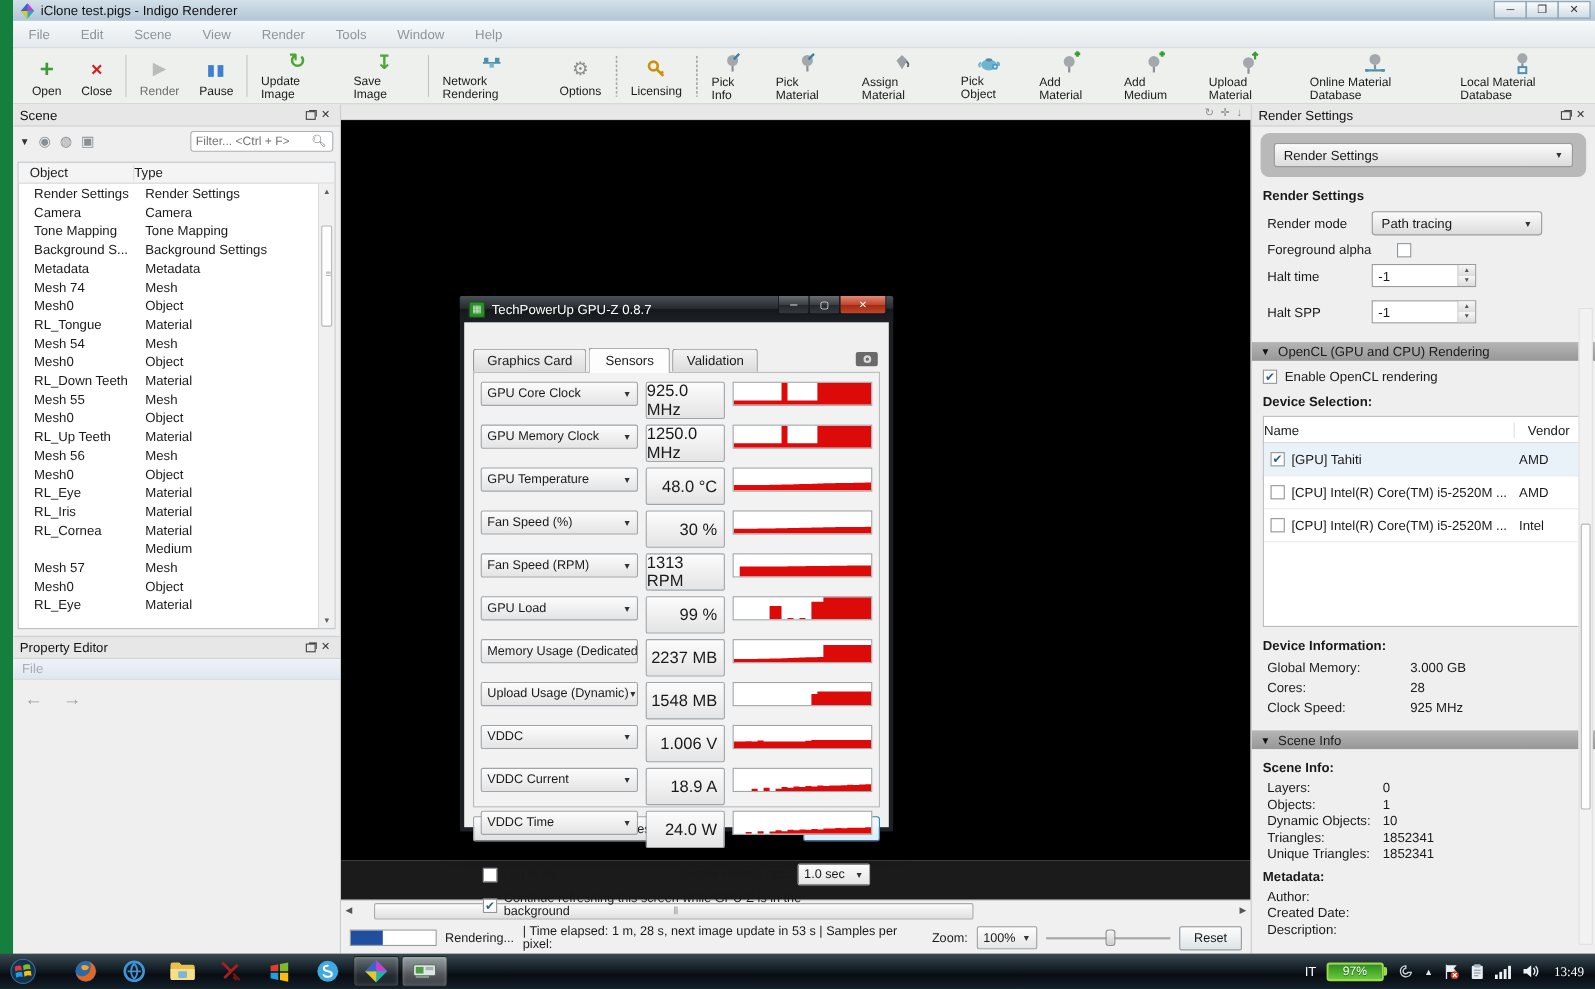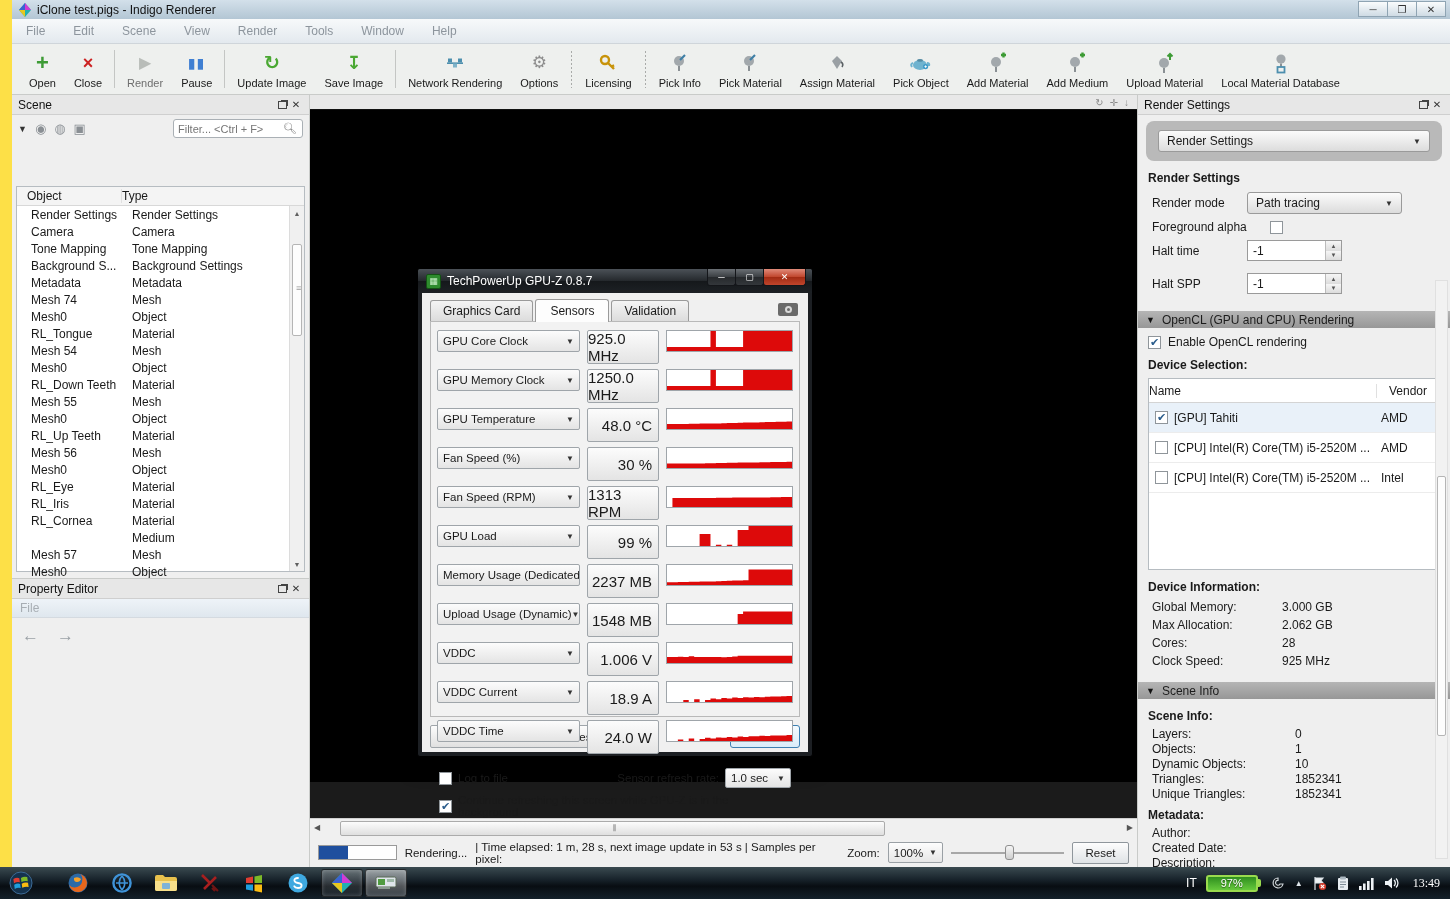--- a/index.html
+++ b/index.html
@@ -1,19 +1,19 @@
 <!DOCTYPE html>
 <html><head>
 <meta charset="utf-8">
 <style>
   * { margin:0; padding:0; box-sizing:border-box; }
   html,body { width:1450px; height:899px; overflow:hidden; }
   body { font-family:"Liberation Sans","DejaVu Sans",sans-serif; font-size:11px; color:#1a1a1a; background:#0d3c3a; }
   .abs { position:absolute; }
-  #root { position:relative; width:1450px; height:899px; background:#fde047; }
+  #root { position:relative; width:1450px; height:899px; background:#15803d; }
 
   
   #app-window { left:12px; top:0; width:1438px; height:867px; background:#eef0ef; }
   #titlebar { left:0; top:0; width:100%; height:19px; background:linear-gradient(#d3e0ea,#b3c6d4); display:flex; align-items:center; padding-left:6px; gap:5px; font-size:12px; color:#111; }
   #win-controls { position:absolute; right:4px; top:1px; display:flex; }
   .winbtn { width:30px; height:16px; display:flex; align-items:center; justify-content:center; background:linear-gradient(#fafcfd,#cfdbe4); border:1px solid #8fa4b3; margin-left:-1px; font-size:10px; color:#333; }
   #menubar { left:0; top:19px; width:100%; height:25px; background:linear-gradient(#f7f9fa,#e3e9ee); display:flex; align-items:center; padding-left:14px; gap:28px; color:#8d959d; font-size:12px; border-bottom:1px solid #cfd5da; }
   #toolbar { left:0; top:44px; width:100%; height:51px; background:#eef0ee; border-bottom:1px solid #c9cbc9; display:flex; align-items:stretch; padding-left:8px; }
   .tb-group { display:flex; align-items:stretch; }
   .tb-btn { display:flex; flex-direction:column; align-items:center; justify-content:center; padding:2px 9px; gap:1px; font-size:11px; color:#1a1a1a; }
@@ -25,21 +25,21 @@
   .panel-header { height:20px; background:#e7e7e7; border-bottom:1px solid #cfcfcf; display:flex; align-items:center; padding:0 6px; font-size:12px; color:#111; }
   .panel-header .sp { flex:1; }
   .ph-btn { width:14px; height:12px; display:flex; align-items:center; justify-content:center; font-size:10px; color:#333; }
   .float-ico { width:9px; height:8px; border:1px solid #444; box-shadow:2px -2px 0 -1px #444; }
 
   #scene-panel { left:0; top:95px; width:298px; height:483px; background:#efefef; border-right:1px solid #c9cbc9; }
   #scene-toolbar { height:27px; display:flex; align-items:center; gap:8px; padding:0 6px; }
   .sc-ico { color:#8a8f94; font-size:13px; }
   #filter-box { margin-left:auto; width:130px; height:19px; border:1px solid #aab0b5; border-radius:3px; background:#fff; display:flex; align-items:center; padding:0 4px; }
   #filter-box input { border:0; outline:0; width:105px; font-size:11px; font-family:inherit; color:#9a9a9a; background:transparent; }
-  #scene-tree { position:absolute; left:4px; top:52px; right:4px; bottom:6px; background:#fff; border:1px solid #b6bcc1;margin-top:39px; }
+  #scene-tree { position:absolute; left:4px; top:52px; right:4px; bottom:6px; background:#fff; border:1px solid #b6bcc1; }
   #tree-colhead { display:flex; height:19px; background:#f4f4f4; border-bottom:1px solid #d8d8d8; align-items:center; font-size:12px; }
   #tree-colhead div:first-child { width:105px; padding-left:10px; border-right:1px solid #e0e0e0; }
   .tree-row { display:flex; height:17px; align-items:center; font-size:12px; }
   .tree-row div:first-child { width:105px; padding-left:14px; overflow:hidden; white-space:nowrap; }
   .tree-row div:last-child { padding-left:10px; white-space:nowrap; }
   #tree-vscroll { position:absolute; right:0; top:19px; bottom:0; width:15px; background:#f0f0f0; border-left:1px solid #dcdcdc; }
   .scr-arrow { height:14px; display:flex; align-items:center; justify-content:center; font-size:7px; color:#606060; }
   #tree-thumb { position:absolute; left:2px; right:2px; top:38px; height:92px; background:#fdfdfd; border:1px solid #b5b5b5; border-radius:2px; }
   #tree-thumb:after { content:"≡"; position:absolute; left:3px; top:38px; color:#9a9a9a; font-size:9px; }
 
@@ -81,33 +81,33 @@
   .section-bar .tri { font-size:9px; color:#111; }
   #device-table { margin:2px 10px 0 10px; background:#fff; border:1px solid #b6bcc1; height:192px; }
   #device-table .dt-head { display:flex; height:24px; border-bottom:1px solid #d4d4d4; align-items:center; font-size:12px; }
   .dt-name { flex:1; border-right:1px solid #e0e0e0; }
   .dt-vendor { width:62px; text-align:center; }
   .dt-row { display:flex; height:30px; align-items:center; font-size:12px; border-bottom:1px solid #ececec; }
   .dt-row .nm { flex:1; display:flex; align-items:center; gap:6px; padding-left:6px; overflow:hidden; white-space:nowrap; }
   .dt-row .vd { width:62px; padding-left:4px; }
   .kv { display:flex; padding:2px 0 2px 14px; font-size:12px; }
   .kv .k { width:130px; color:#222; }
-  .si-kv { display:flex; padding:0 0 1px 14px; font-size:12px;gap:38px; }
+  .si-kv { display:flex; padding:0 0 1px 14px; font-size:12px; }
   .si-kv .k { width:105px; }
   #rs-scroll { position:absolute; right:2px; top:185px; bottom:8px; width:13px; background:#f2f2f2; border:1px solid #e0e0e0; }
   #rs-thumb { position:absolute; left:1px; right:1px; top:195px; height:260px; background:#fdfdfd; border:1px solid #b5b5b5; border-radius:2px; }
 
   
   #gpuz { left:405px; top:268px; width:396px; height:489px; border:1px solid #000; background:rgba(30,34,38,.92); box-shadow:0 6px 22px rgba(0,0,0,.6); border-radius:3px; }
   #gpuz-title { height:24px; display:flex; align-items:center; gap:6px; padding-left:8px; color:#fff; font-size:12px; background:linear-gradient(#4b5157,#24282c 50%,#15181b 51%,#1d2125); border-radius:2px 2px 0 0; }
   #gpuz-icon { width:15px; height:15px; background:#2e8b2e; border:1px solid #145214; border-radius:2px; display:flex; align-items:center; justify-content:center; color:#c9f0c9; font-size:9px; }
   #gpuz-ctrl { position:absolute; right:6px; top:0; display:flex; }
   .aero { width:29px; height:17px; display:flex; align-items:center; justify-content:center; color:#fff; font-size:9px; background:linear-gradient(#6a6f74,#3a3e42 50%,#26292c 51%,#33373b); border:1px solid #14161a; border-top:0; margin-left:-1px; border-radius:0 0 3px 3px; }
   .aero.close { width:43px; background:linear-gradient(#e08a79,#c0452c 50%,#a12b13 51%,#c0452c); }
-  #gpuz-body { position:absolute; left:4px; right:4px; top:24px; bottom:4px; background:#f0f0f0; padding:6px 8px 6px 8px; }
+  #gpuz-body { position:absolute; left:4px; right:4px; top:24px; bottom:4px; background:#f0f0f0; padding:23px 8px 6px 8px; }
   #gpuz-tabs { display:flex; align-items:flex-end; height:22px; position:relative; }
   .gtab { padding:3px 12px; border:1px solid #9a9a9a; border-bottom:0; border-radius:3px 3px 0 0; background:linear-gradient(#f4f4f4,#dcdcdc); margin-right:2px; font-size:12px; }
   .gtab.active { background:#fdfdfd; position:relative; top:1px; padding:4px 14px; z-index:2; }
   #gpuz-cam { position:absolute; right:2px; top:4px; width:20px; height:13px; background:#6a6a6a; border-radius:2px; display:flex; align-items:center; justify-content:center; }
   #gpuz-cam i { width:7px; height:7px; border:2px solid #d9d9d9; border-radius:50%; }
   #gpuz-box { border:1px solid #b9b9b9; background:#f2f2f2; height:396px; padding:8px 6px 4px 6px; position:relative; z-index:1; }
   .srow { display:flex; gap:7px; margin-bottom:5px; }
   .sens-dd { width:143px; height:22px; border:1px solid #9fa5aa; border-radius:2px; background:linear-gradient(#fcfcfc,#e4e4e4); display:flex; align-items:center; justify-content:space-between; padding:0 5px; font-size:11.5px; white-space:nowrap; overflow:hidden; }
   .sens-val { width:72px; height:34px; border:1px solid #9fa5aa; border-radius:2px; background:linear-gradient(#fcfcfc,#e4e4e4); display:flex; align-items:center; justify-content:flex-end; padding-right:6px; font-size:15px; }
   .sens-graph { flex:1; height:22px; border:1px solid #9fa5aa; background:#fff; }
@@ -312,20 +312,32 @@
                 <circle cx="10" cy="11" r="5" fill="#a2a8ac"></circle>
                 <path d="M10 16 L10 21" stroke="#8a9094" stroke-width="2"></path>
                 <path d="M16 8 V2 M13.5 4.5 L16 2 L18.5 4.5" stroke="#3d9b35" stroke-width="2" fill="none"></path>
               </svg>
             </div>
             <div>Upload Material</div>
           </div>
           <div class="tb-btn">
             <div class="tb-ico">
               <svg width="22" height="22" viewBox="0 0 22 22">
+                <circle cx="11" cy="8" r="5" fill="#a2a8ac"></circle>
+                <path d="M11 13 L11 17" stroke="#8a9094" stroke-width="2"></path>
+                <path d="M3 18 h16" stroke="#4d8fae" stroke-width="2"></path>
+                <rect x="2" y="16.8" width="3" height="2.4" fill="#4d8fae"></rect>
+                <rect x="17" y="16.8" width="3" height="2.4" fill="#4d8fae"></rect>
+              </svg>
+            </div>
+            <div>Online Material Database</div>
+          </div>
+          <div class="tb-btn">
+            <div class="tb-ico">
+              <svg width="22" height="22" viewBox="0 0 22 22">
                 <circle cx="11" cy="7" r="4.6" fill="#a2a8ac"></circle>
                 <path d="M11 11.6 L11 15" stroke="#8a9094" stroke-width="2"></path>
                 <rect x="7.5" y="15" width="7" height="5.5" fill="none" stroke="#4d8fae" stroke-width="1.8"></rect>
               </svg>
             </div>
             <div>Local Material Database</div>
           </div>
         </div>
       </div>
 
@@ -588,24 +600,20 @@
               </div>
               <div class="vd">Intel</div>
             </div>
           </div>
       </div>
       <div class="rs-h" style="padding-top:10px">Device Information:</div>
       <div id="device-info-rows">
           <div class="kv">
             <span class="k">Global Memory:</span>
             <span>3.000 GB</span>
-          </div>
-          <div class="kv">
-            <span class="k">Max Allocation:</span>
-            <span>2.062 GB</span>
           </div>
           <div class="kv">
             <span class="k">Cores:</span>
             <span>28</span>
           </div>
           <div class="kv">
             <span class="k">Clock Speed:</span>
             <span>925 MHz</span>
           </div>
         </div>

